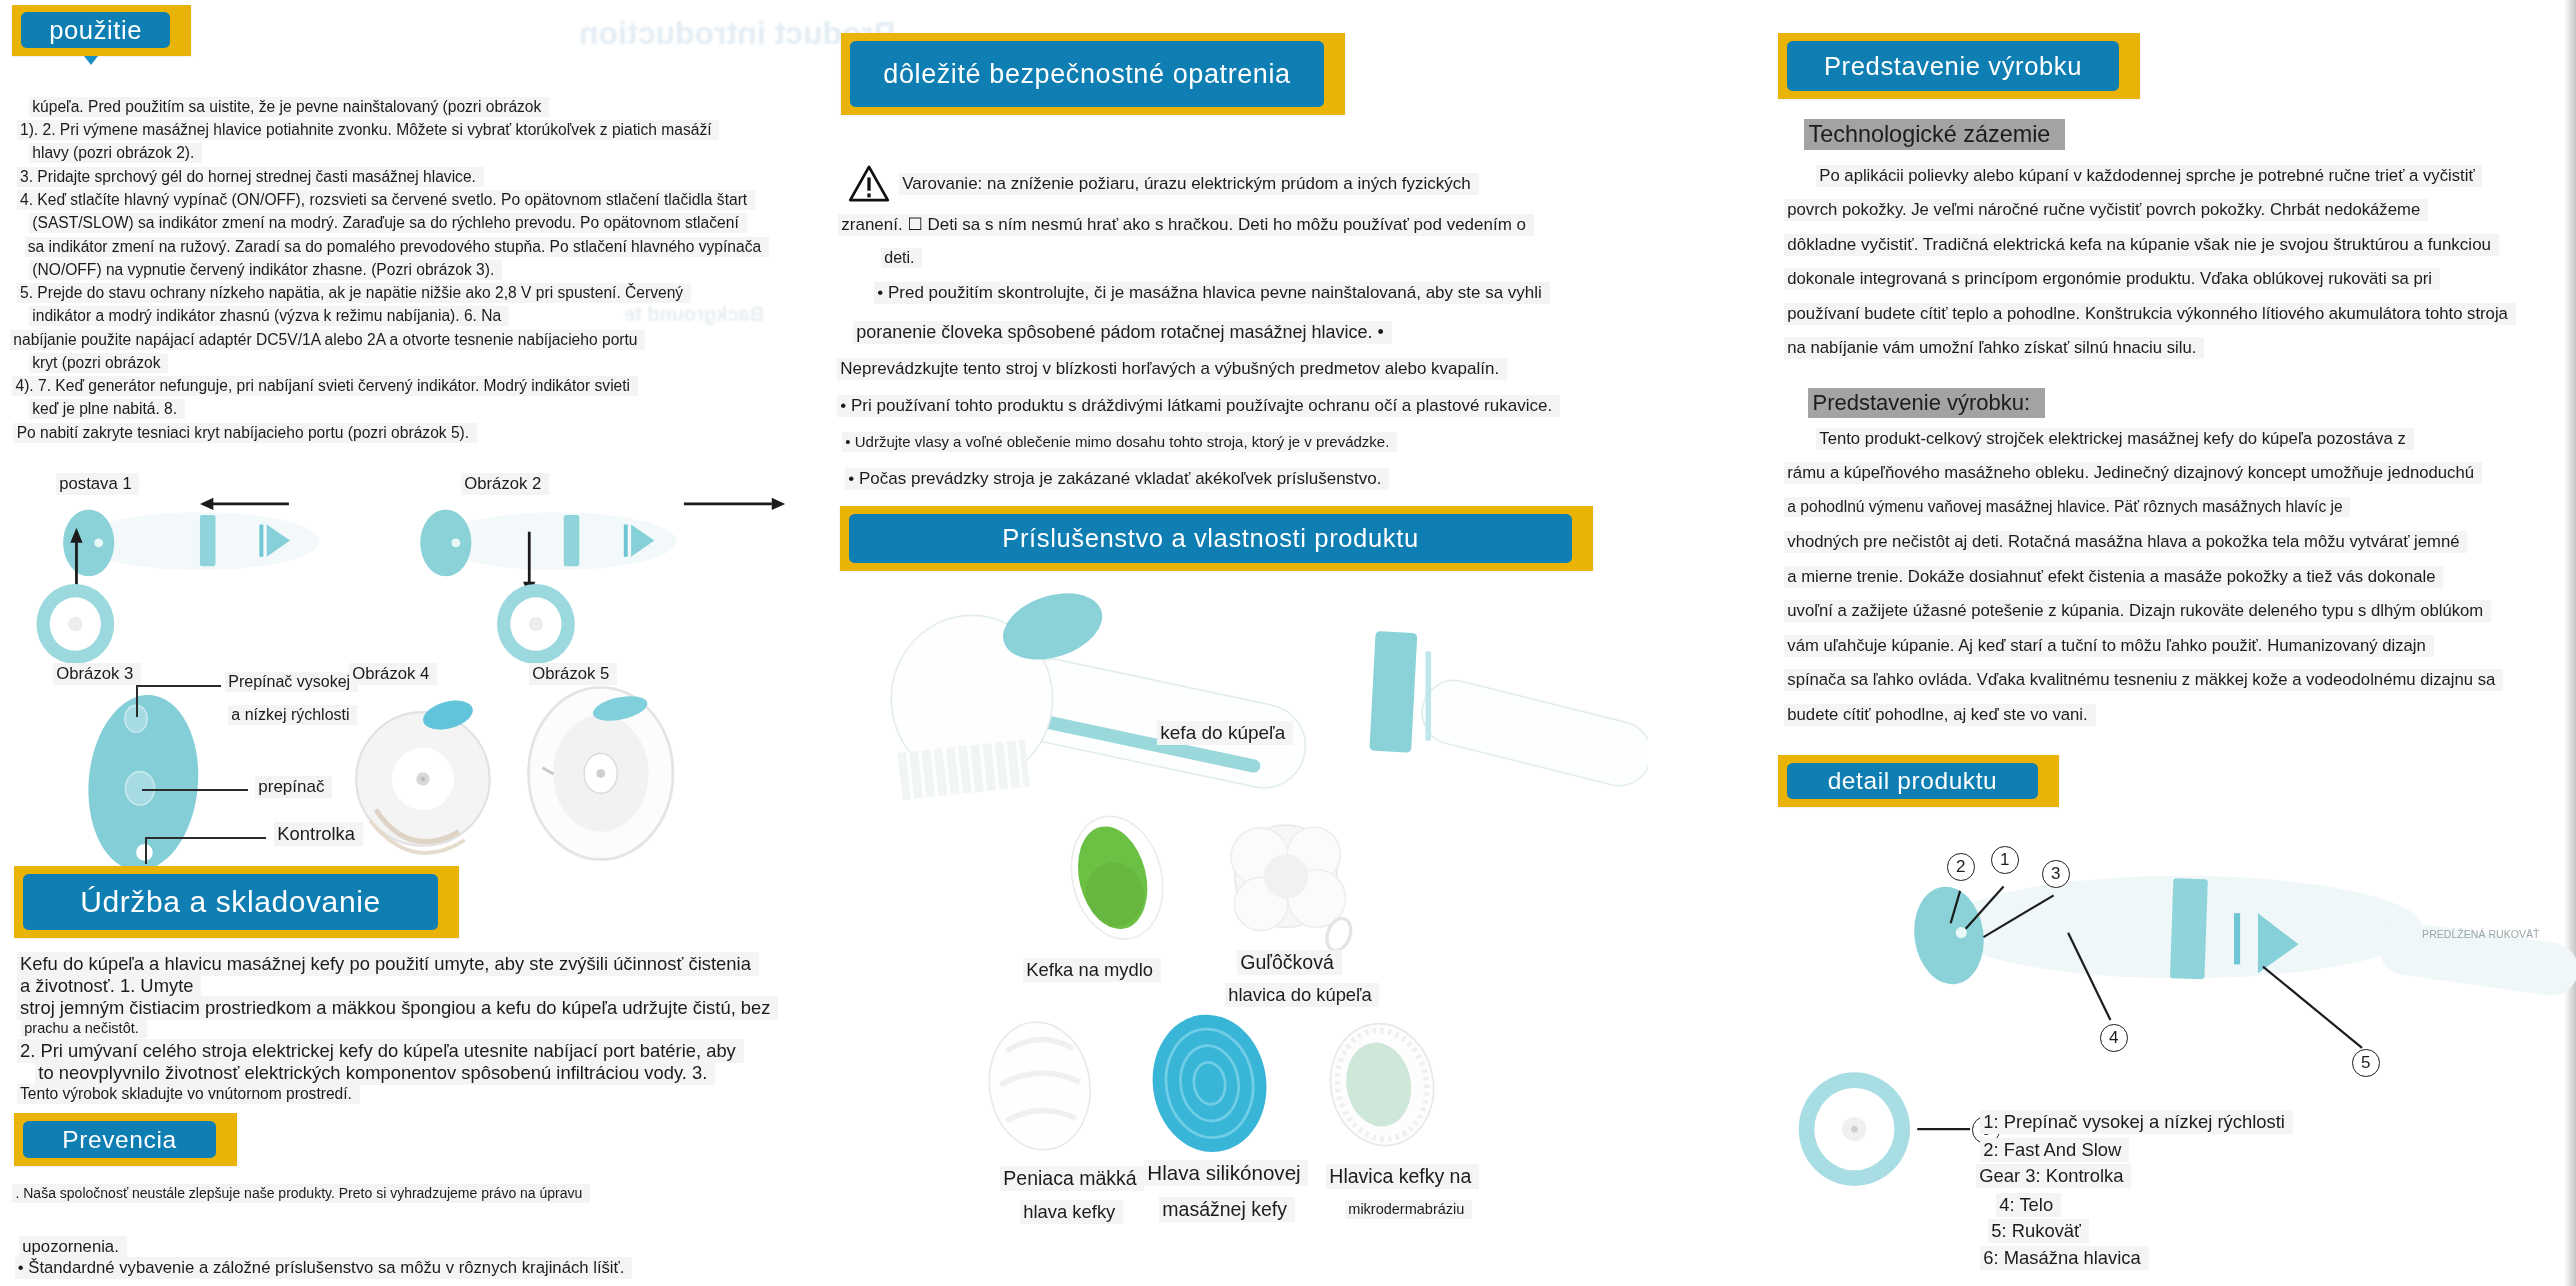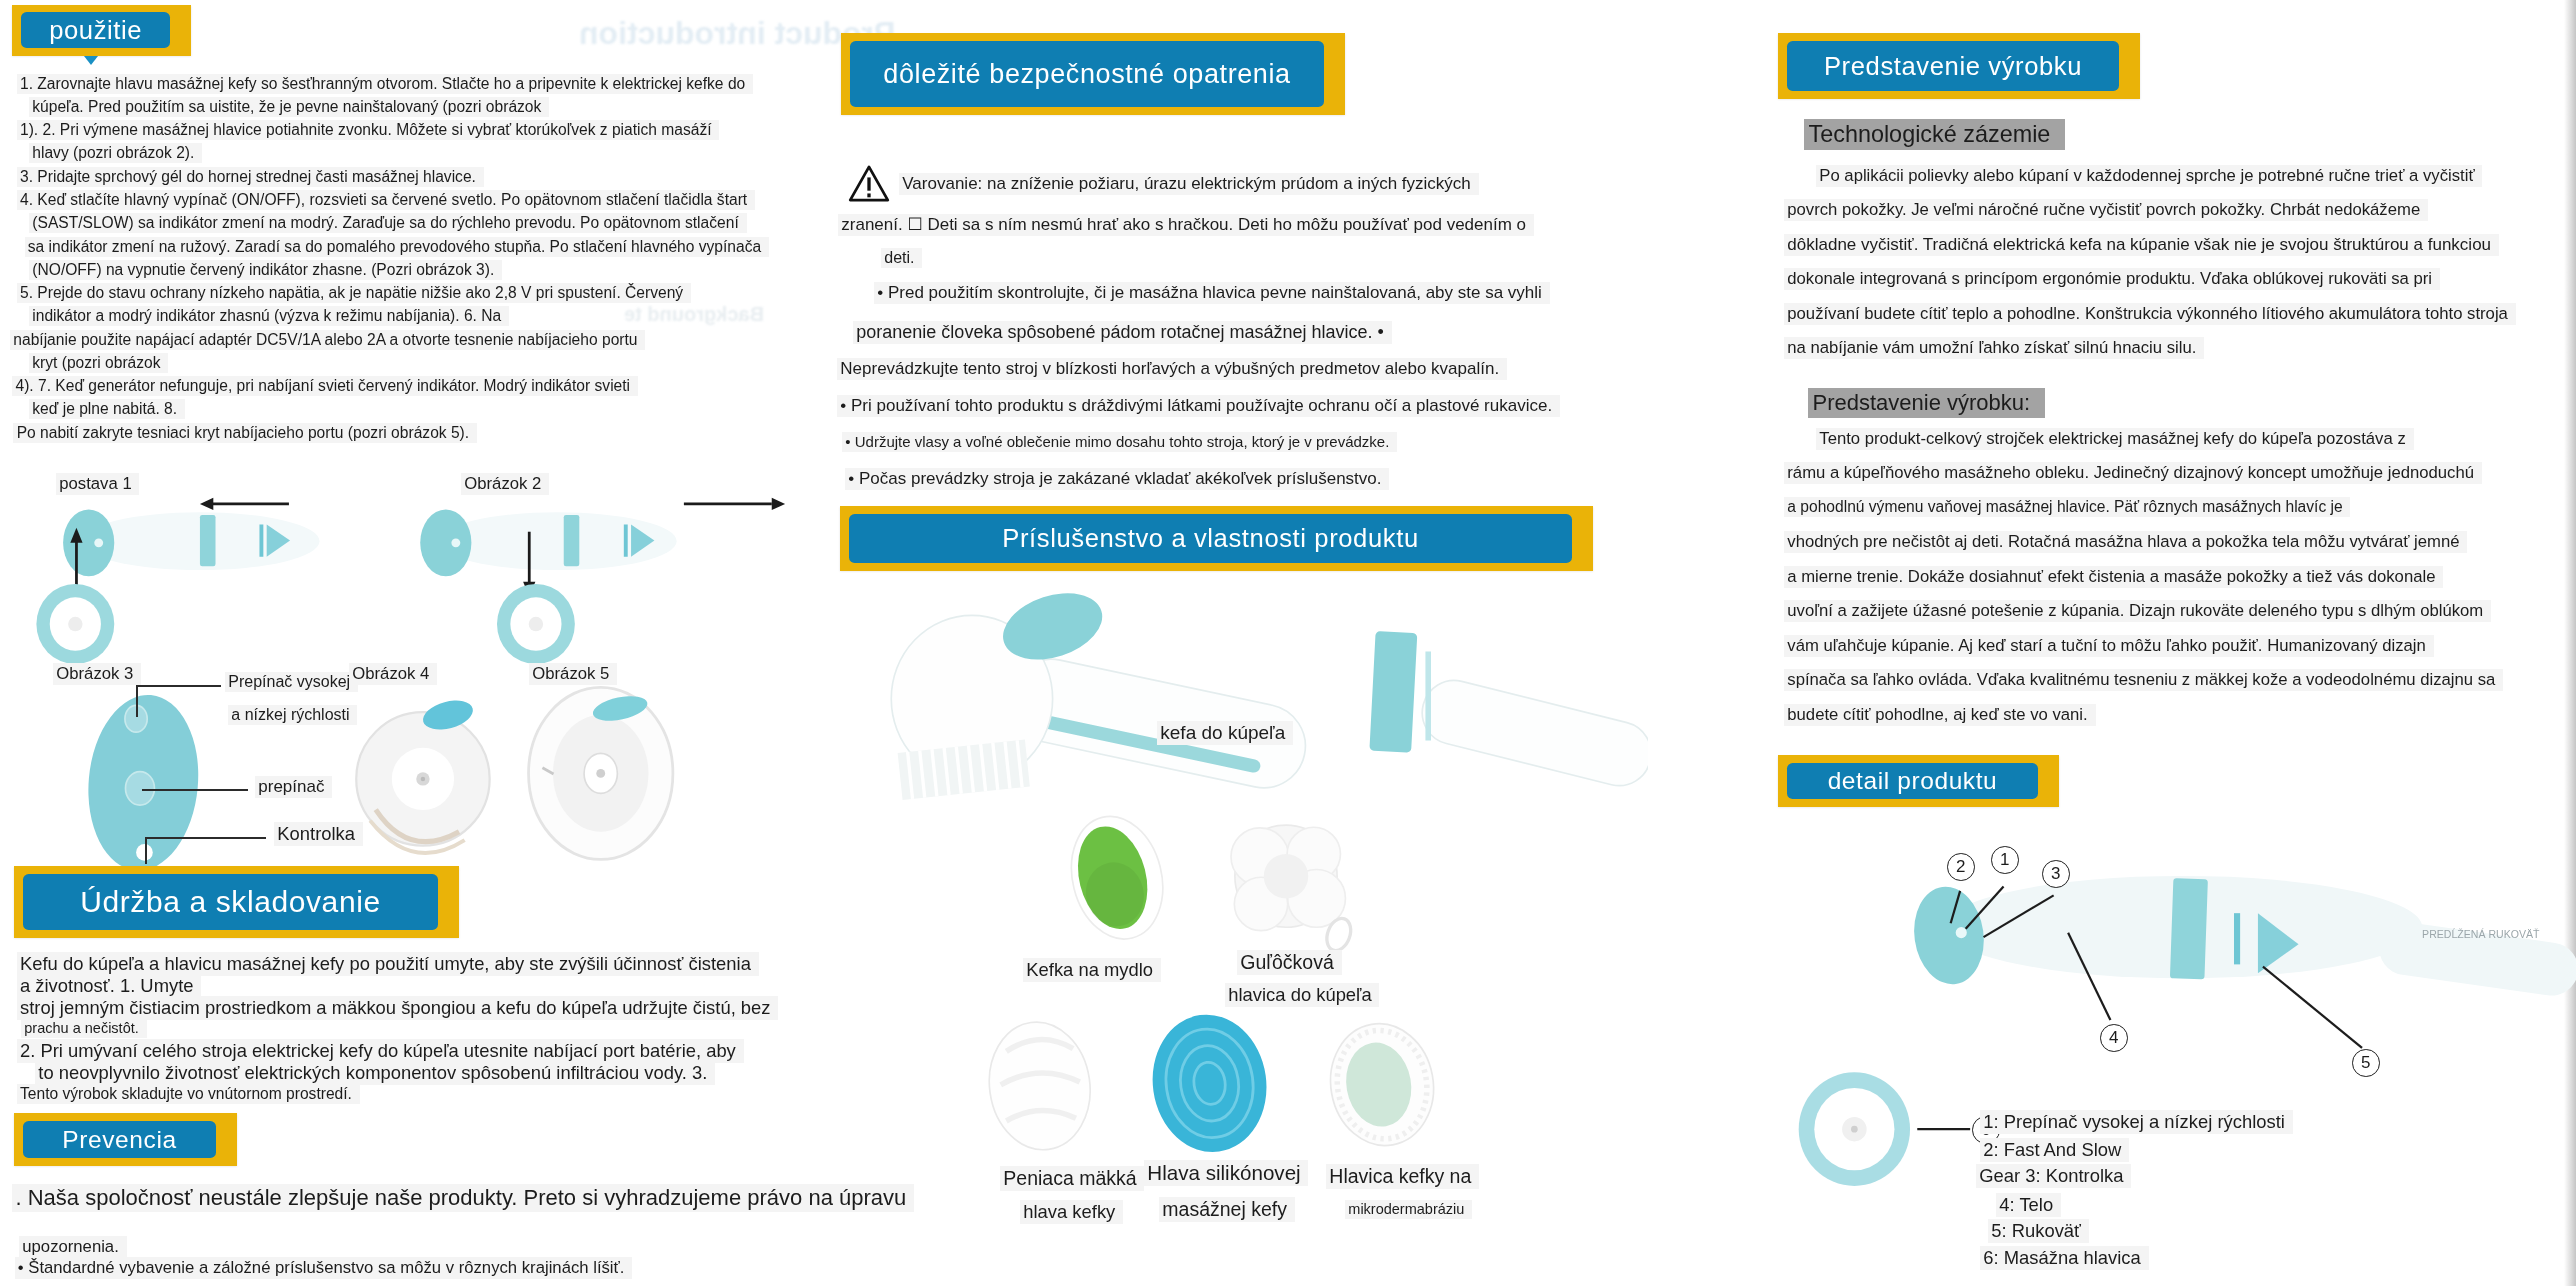--- a/index.html
+++ b/index.html
@@ -33,21 +33,20 @@
 
   <div class="ghost" style="left:579px;top:14.5px;font-size:32px;color:#b9d2e4;opacity:.40;">Product introduction</div>
   <div class="ghost" style="left:624px;top:303px;font-size:20px;color:#ccd8df;opacity:.45;">Background te</div>
   <div class="edge"></div>
 
   <div class="hdr" style="left:12.2px;top:4.5px;width:179px;height:51px;">
     <div class="in" style="font-size:25.6px;">použitie</div>
   </div>
   <div class="notch" style="left:84px;top:56px;"></div>
 
-  <div class="line" style="left:16.7px;top:75px;font-size:15.6px;"><span class="hl">1. Zarovnajte hlavu masážnej kefy so šesťhranným otvorom. Stlačte ho a pripevnite k elektrickej kefke do</span></div>
   <div class="line" style="left:29px;top:98px;font-size:15.6px;"><span class="hl">kúpeľa. Pred použitím sa uistite, že je pevne nainštalovaný (pozri obrázok</span></div>
   <div class="line" style="left:16.7px;top:121px;font-size:15.6px;"><span class="hl">1). 2. Pri výmene masážnej hlavice potiahnite zvonku. Môžete si vybrať ktorúkoľvek z piatich masáží</span></div>
   <div class="line" style="left:29px;top:144px;font-size:15.6px;"><span class="hl">hlavy (pozri obrázok 2).</span></div>
   <div class="line" style="left:16.7px;top:168px;font-size:15.6px;"><span class="hl">3. Pridajte sprchový gél do hornej strednej časti masážnej hlavice.</span></div>
   <div class="line" style="left:16.7px;top:191px;font-size:15.6px;"><span class="hl">4. Keď stlačíte hlavný vypínač (ON/OFF), rozsvieti sa červené svetlo. Po opätovnom stlačení tlačidla štart</span></div>
   <div class="line" style="left:29px;top:214px;font-size:15.6px;"><span class="hl">(SAST/SLOW) sa indikátor zmení na modrý. Zaraďuje sa do rýchleho prevodu. Po opätovnom stlačení</span></div>
   <div class="line" style="left:24.5px;top:238px;font-size:15.6px;"><span class="hl">sa indikátor zmení na ružový. Zaradí sa do pomalého prevodového stupňa. Po stlačení hlavného vypínača</span></div>
   <div class="line" style="left:29px;top:261px;font-size:15.6px;"><span class="hl">(NO/OFF) na vypnutie červený indikátor zhasne. (Pozri obrázok 3).</span></div>
   <div class="line" style="left:16.7px;top:284px;font-size:15.6px;"><span class="hl">5. Prejde do stavu ochrany nízkeho napätia, ak je napätie nižšie ako 2,8 V pri spustení. Červený</span></div>
   <div class="line" style="left:29px;top:307px;font-size:15.6px;"><span class="hl">indikátor a modrý indikátor zhasnú (výzva k režimu nabíjania). 6. Na</span></div>
@@ -136,21 +135,21 @@
   <div class="line" style="left:16.7px;top:975px;font-size:18.4px;"><span class="hl">a životnosť. 1. Umyte</span></div>
   <div class="line" style="left:16.7px;top:997px;font-size:18.4px;"><span class="hl">stroj jemným čistiacim prostriedkom a mäkkou špongiou a kefu do kúpeľa udržujte čistú, bez</span></div>
   <div class="line" style="left:21px;top:1020px;font-size:14.5px;"><span class="hl">prachu a nečistôt.</span></div>
   <div class="line" style="left:16.7px;top:1040px;font-size:18.4px;"><span class="hl">2. Pri umývaní celého stroja elektrickej kefy do kúpeľa utesnite nabíjací port batérie, aby</span></div>
   <div class="line" style="left:35px;top:1062px;font-size:18.4px;"><span class="hl">to neovplyvnilo životnosť elektrických komponentov spôsobenú infiltráciou vody. 3.</span></div>
   <div class="line" style="left:16.7px;top:1085px;font-size:15.6px;"><span class="hl">Tento výrobok skladujte vo vnútornom prostredí.</span></div>
 
   <div class="hdr" style="left:14px;top:1113px;width:223px;height:53px;">
     <div class="in" style="font-size:24.5px;">Prevencia</div>
   </div>
-  <div class="line" style="left:12.2px;top:1185px;font-size:22px;"><span class="hl">. Naša spoločnosť neustále zlepšuje naše produkty. Preto si vyhradzujeme právo na úpravu</span></div>
+  <div class="line" style="left:12.2px;top:1185px;font-size:14px;"><span class="hl">. Naša spoločnosť neustále zlepšuje naše produkty. Preto si vyhradzujeme právo na úpravu</span></div>
   <div class="line" style="left:19px;top:1262px;font-size:16px;margin-top:40px;"><span class="hl">špecifikácie produktu a výkladu návodu. Naše produkty podliehajú zmenám bez predchádzajúceho</span></div>
   <div class="line" style="left:19px;top:1237px;font-size:16.7px;"><span class="hl">upozornenia.</span></div>
   <div class="line" style="left:14.5px;top:1258px;font-size:16.7px;"><span class="hl">• Štandardné vybavenie a záložné príslušenstvo sa môžu v rôznych krajinách líšiť.</span></div>
 
   <div class="hdr" style="left:841px;top:33px;width:504px;height:82px;">
     <div class="in" style="font-size:27px;">dôležité bezpečnostné opatrenia</div>
   </div>
 
   <svg class="abs" style="left:848px;top:164px;" width="42" height="39" viewBox="0 0 76 70">
     <polygon points="38,5 72,65 4,65" fill="#ffffff" stroke="#111111" stroke-width="5" stroke-linejoin="round"></polygon>

